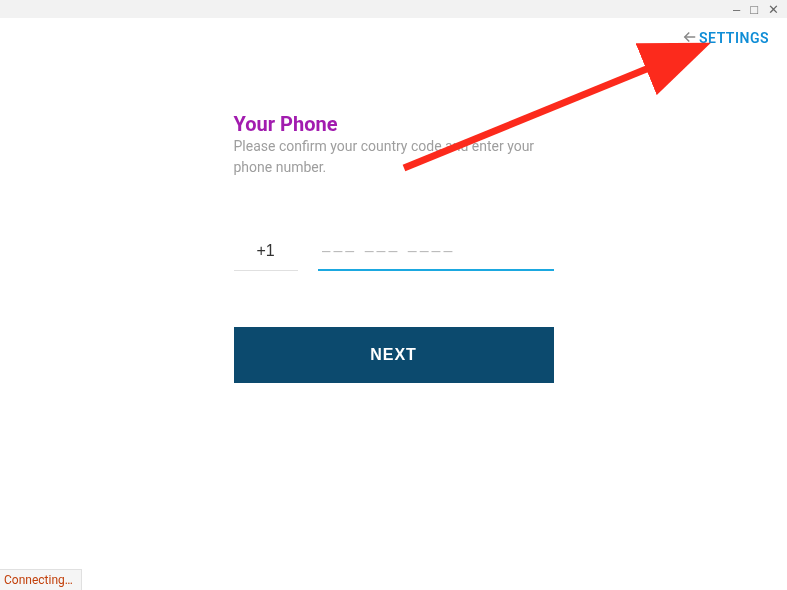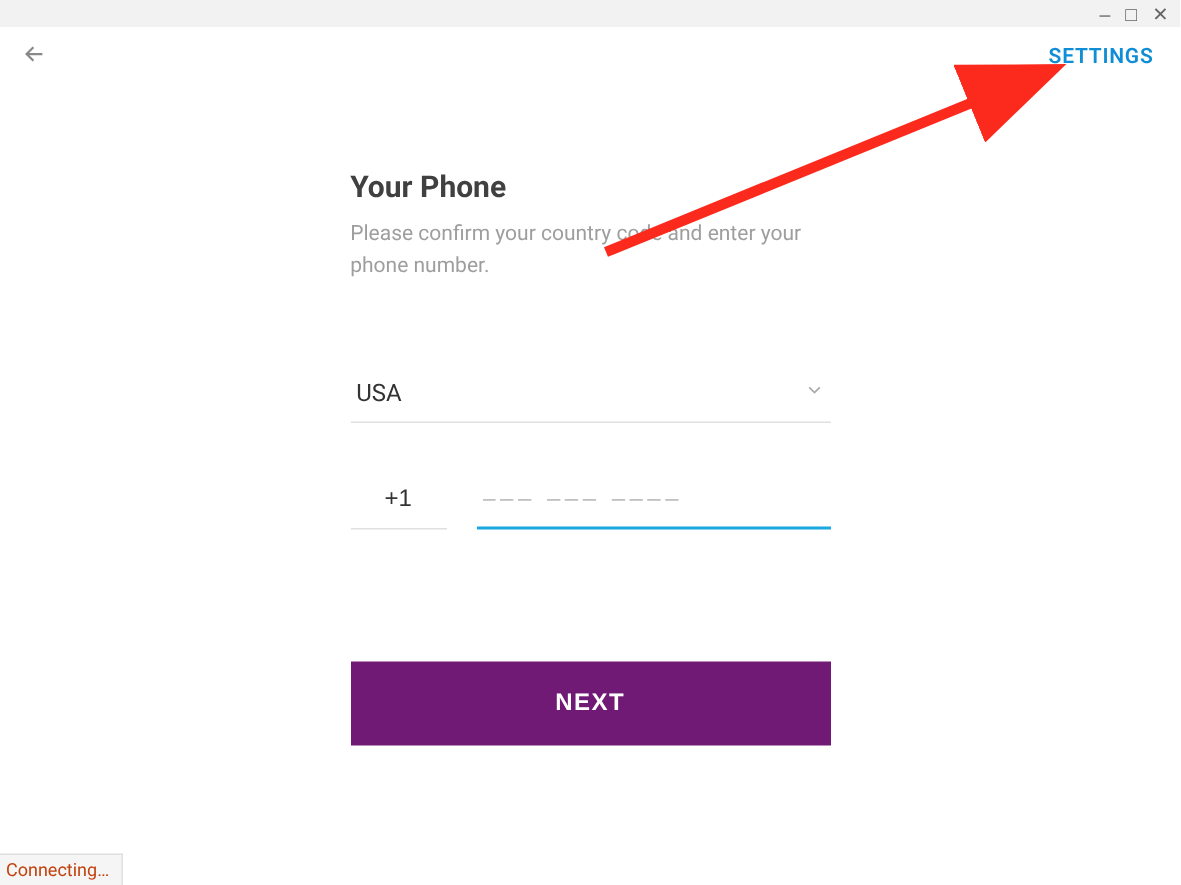--- a/index.html
+++ b/index.html
@@ -28,21 +28,21 @@
       color: #666;
       font-size: 13px;
       line-height: 1;
       cursor: pointer;
       font-family: Arial, sans-serif;
     }
     .header {
       height: 40px;
       display: flex;
       align-items: center;
-      justify-content: space-between;
+      justify-content: flex-end;
       padding: 0 18px 0 14px;
       position: relative;
     }
     .back-btn {
       color: #888;
       font-size: 18px;
       cursor: pointer;
       line-height: 1;
     }
     .settings-link {
@@ -52,22 +52,22 @@
       letter-spacing: 0.5px;
       cursor: pointer;
     }
     .content {
       width: 320px;
       margin: 54px auto 0 auto;
     }
     .title {
       font-size: 20px;
       font-weight: 700;
-      color: #404040;
-      margin-bottom: 10px;
+      color: #a21caf;
+      margin-bottom: 0;
     }
     .subtitle {
       font-size: 14px;
       color: #9e9e9e;
       line-height: 1.5;
       margin-bottom: 58px;
     }
     .country-row {
       display: flex;
       align-items: center;
@@ -112,27 +112,27 @@
       outline: none;
       letter-spacing: 2px;
     }
     .phone-field::placeholder {
       color: #bbb;
       letter-spacing: 3px;
     }
     .next-btn {
       width: 100%;
       height: 56px;
-      background: #701a75;
+      background: #0c4a6e;
       color: #fff;
       border: none;
       font-size: 16px;
       font-weight: 600;
       letter-spacing: 1px;
-      margin-top: 88px;
+      margin-top: 56px;
       cursor: pointer;
     }
     .annotation-arrow {
       position: absolute;
       left: 400px;
       top: 38px;
       pointer-events: none;
     }
     .status-bar {
       position: absolute;
@@ -163,28 +163,20 @@
         <path d="M11 18l-6-6 6-6"></path>
     </svg>
   </span>
   <span class="settings-link">SETTINGS</span>
 </div>
 
 <div class="content">
   <div class="title">Your Phone</div>
   <div class="subtitle">Please confirm your country code and enter your phone number.</div>
 
-  <div class="country-row">
-    <span class="country-name">USA</span>
-    <span class="chevron">
-      <svg width="14" height="14" viewBox="0 0 24 24" fill="none" stroke="#aaa" stroke-width="2">
-        <path d="M6 9l6 6 6-6"></path>
-      </svg>
-    </span>
-  </div>
 
   <div class="phone-row">
     <input class="code-field" type="text" value="+1" style="">
     <input class="phone-field" type="text" placeholder="––– ––– ––––" style="">
   </div>
 
   <button class="next-btn">NEXT</button>
 </div>
 
 <svg class="annotation-arrow" width="330" height="140">

